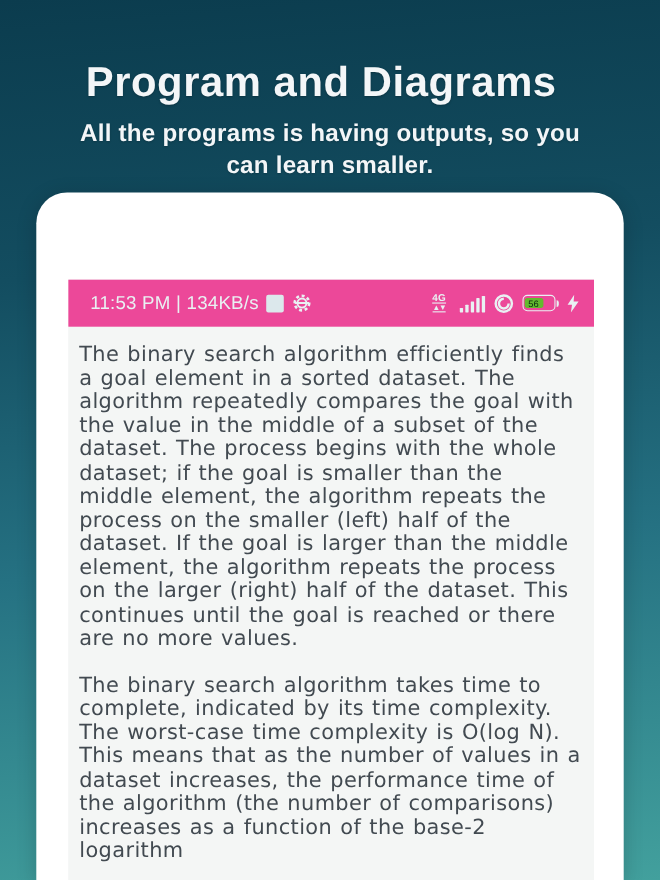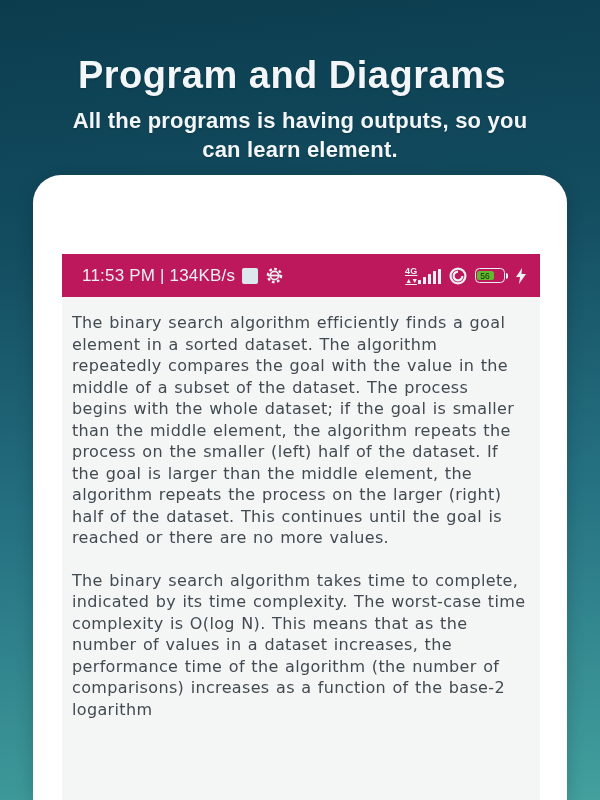--- a/index.html
+++ b/index.html
@@ -24,29 +24,29 @@
     position:absolute;left:33px;top:175px;width:534px;height:625px;
     background:#ffffff;border-radius:28px 28px 0 0;
     box-shadow:0 4px 18px rgba(0,0,0,.18);
   }
   
   .screenshot{
     position:absolute;left:29px;top:79px;width:478px;height:546px;
     overflow:hidden;background:#f4f6f5;
   }
   .statusbar{
-    height:43px;background:#be185d;color:#e9f1f3;
+    height:43px;background:#ec4899;color:#e9f1f3;
     display:flex;align-items:center;justify-content:space-between;
     padding:0 13px 0 20px;box-sizing:border-box;
   }
   .sb-left{display:flex;align-items:center;gap:7px;}
   .sb-time{font-size:17px;font-weight:500;letter-spacing:.2px;white-space:nowrap;}
   .sb-square{width:16px;height:16px;background:#dce8ec;border-radius:2px;display:inline-block;}
   .sb-right{display:flex;align-items:center;gap:7px;}
-  .net{display:flex;align-items:flex-end;gap:0;text-decoration:underline;}
+  .net{display:flex;align-items:flex-end;gap:12px;text-decoration:underline;}
   .net-col{display:flex;flex-direction:column;align-items:center;line-height:1;}
   .net-type{font-size:9px;font-weight:700;letter-spacing:.3px;}
   .net-arrows{font-size:7px;letter-spacing:-1px;margin-top:1px;color:#e9f1f3;}
   .sigbars{display:flex;align-items:flex-end;gap:2px;height:15px;}
   .sigbars span{width:3px;background:#e9f1f3;border-radius:.5px;display:inline-block;}
   .sigbars .b1{height:4px;}.sigbars .b2{height:7px;}.sigbars .b3{height:10px;}
   .sigbars .b4{height:13px;}.sigbars .b5{height:15px;}
   .battery{
     display:flex;align-items:center;height:16px;
   }
@@ -60,33 +60,33 @@
     font-size:8.5px;font-weight:400;color:#0d2b10;
   }
   .battery-nub{width:2.5px;height:6px;background:#e9f1f3;border-radius:0 2px 2px 0;margin-left:1px;}
   
   .content{padding:15px 12px 0 10px;box-sizing:border-box;}
   .content h2{
     margin:0 0 9px 0;font-size:23px;line-height:26px;font-weight:700;
     color:#242e3a;letter-spacing:.6px;font-family:"DejaVu Sans", sans-serif;
   }
   .content p{
-    margin:0;font-size:16px;line-height:21.5px;color:#424a51;
+    margin:0;font-size:19px;line-height:21.5px;color:#424a51;
     letter-spacing:.35px;word-spacing:1px;
     font-family:"DejaVu Sans", sans-serif;font-weight:400;
   }
   .content section + section{margin-top:21px;}
   .icon-svg{display:block;}
 </style>
 </head>
 <body>
 
 <header class="hero">
   <h1 class="hero-title">Program and Diagrams</h1>
-  <p class="hero-subtitle">All the programs is having outputs, so you can learn element.</p>
+  <p class="hero-subtitle">All the programs is having outputs, so you can learn smaller.</p>
 </header>
 
 <div class="card">
   <div class="screenshot">
 
     <div class="statusbar">
       <div class="sb-left">
         <span class="sb-time">11:53 PM | 134KB/s</span>
         <span class="sb-square"></span>
         <svg class="icon-svg" width="19" height="19" viewBox="0 0 19 19">

